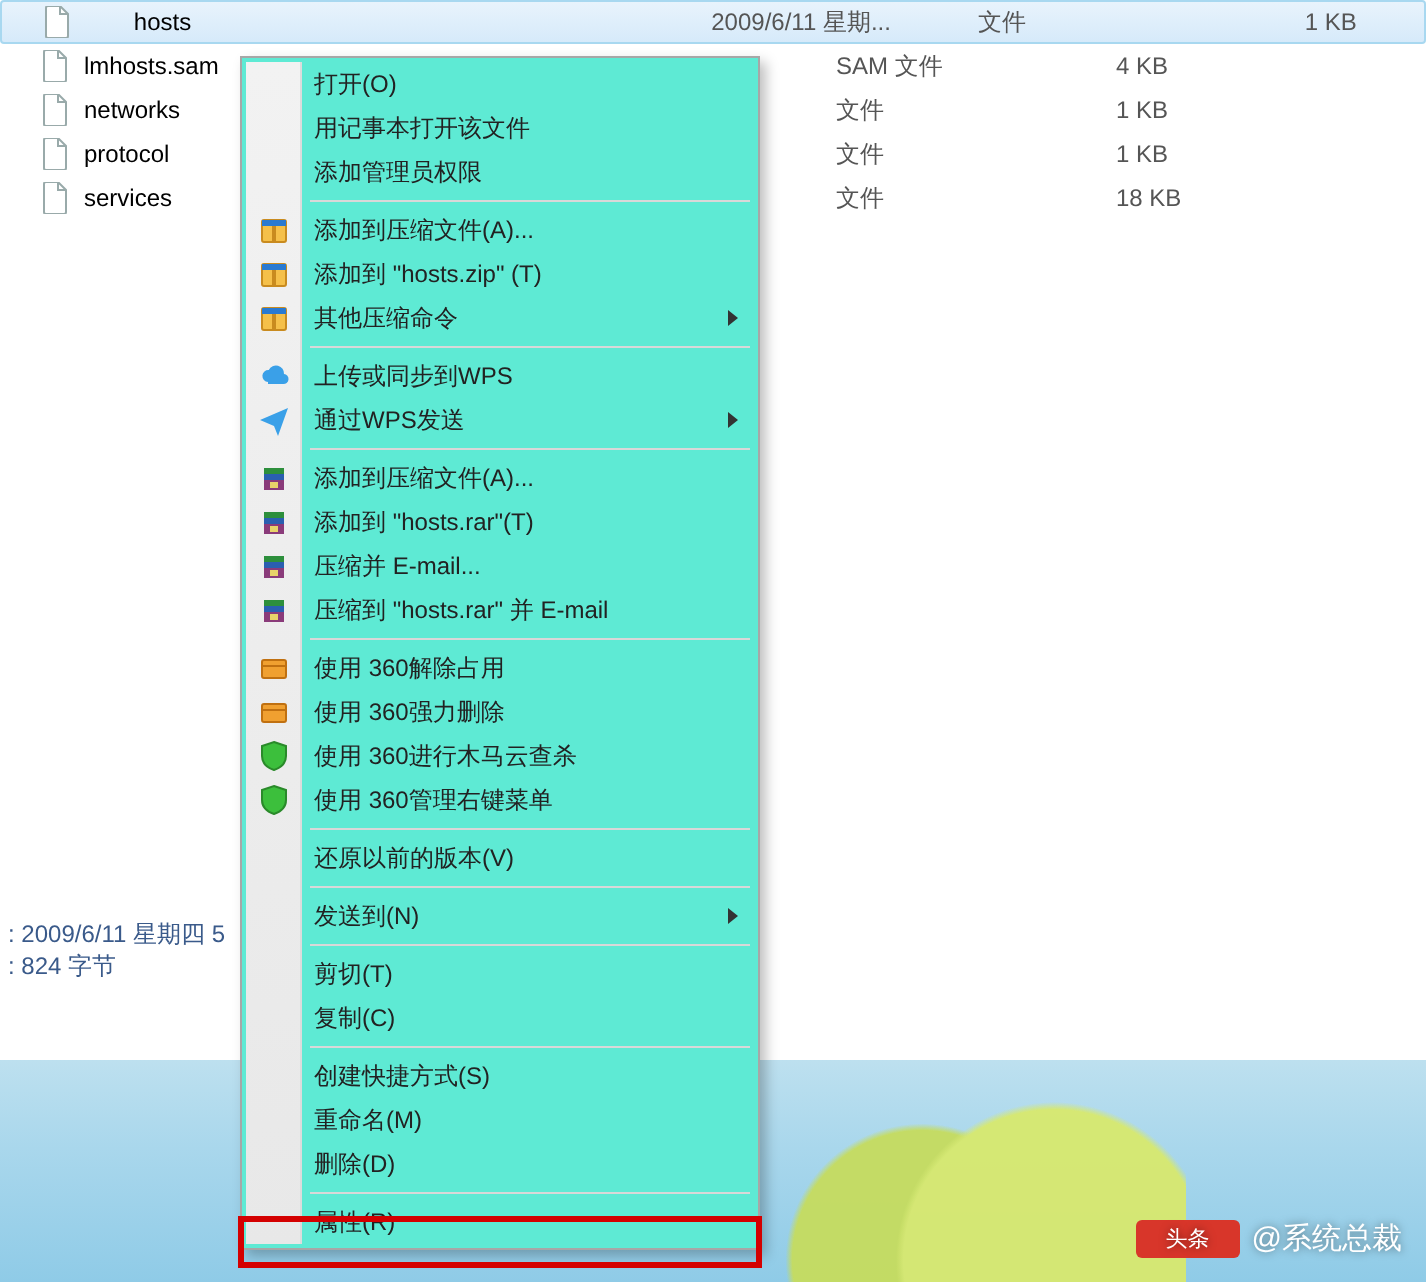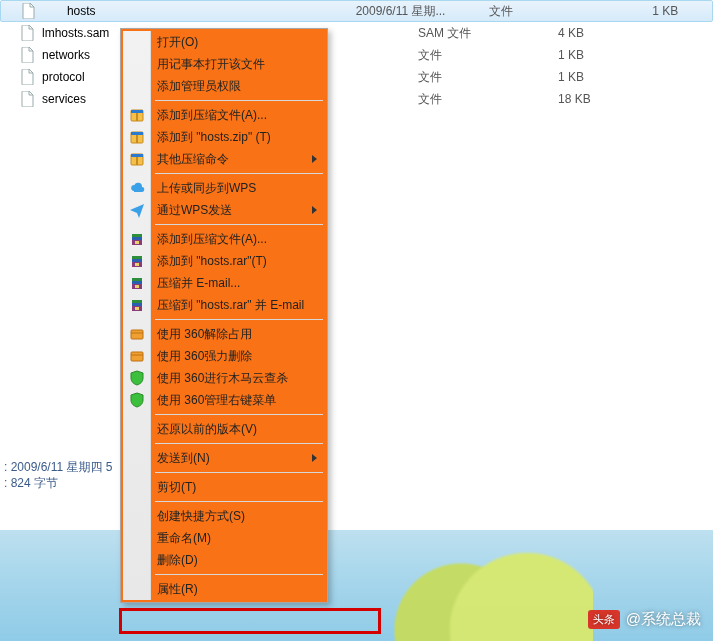--- a/index.html
+++ b/index.html
@@ -67,22 +67,22 @@
       background:
         radial-gradient(circle at 70% 90%, #d8e96e 0 40%, transparent 42%),
         radial-gradient(circle at 40% 90%, #c6dc5e 0 38%, transparent 40%);
       opacity: .95;
     }
 
     .context-menu {
       position: absolute;
       left: 120px;
       top: 28px;
-      width: 208px;
-      background: #f97316;
+      width: 260px;
+      background: #5eead4;
       border: 1px solid #a7a7a7;
       box-shadow: 3px 3px 6px rgba(0,0,0,.25);
       padding: 2px;
       z-index: 10;
     }
     .menu-gutter {
       position: absolute;
       left: 2px; top: 2px; bottom: 2px;
       width: 28px;
       background: linear-gradient(#f2f2f2, #e8e8e8);
@@ -143,21 +143,21 @@
       gap: 6px;
       color: #fff;
       font-size: 15px;
       text-shadow: 0 0 4px rgba(0,0,0,.5);
       z-index: 5;
     }
     .wm-badge {
       background: #d8362a;
       color: #fff;
       font-size: 11px;
-      padding: 2px 5px;
+      padding: 2px 15px;
       border-radius: 3px;
     }
   </style>
 </head>
 <body>
 
 <div class="file-list">
     <div class="file-row selected">
       <span class="file-icon">
         <svg viewBox="0 0 14 16">
@@ -377,20 +377,23 @@
       </div>
       <div class="menu-sep"></div>
       <div class="menu-item">
         <span>发送到(N)</span>
         <span class="sub"></span>
       </div>
       <div class="menu-sep"></div>
       <div class="menu-item">
         <span>剪切(T)</span>
       </div>
+      <div class="menu-item">
+        <span>复制(C)</span>
+      </div>
       <div class="menu-sep"></div>
       <div class="menu-item">
         <span>创建快捷方式(S)</span>
       </div>
       <div class="menu-item">
         <span>重命名(M)</span>
       </div>
       <div class="menu-item">
         <span>删除(D)</span>
       </div>

